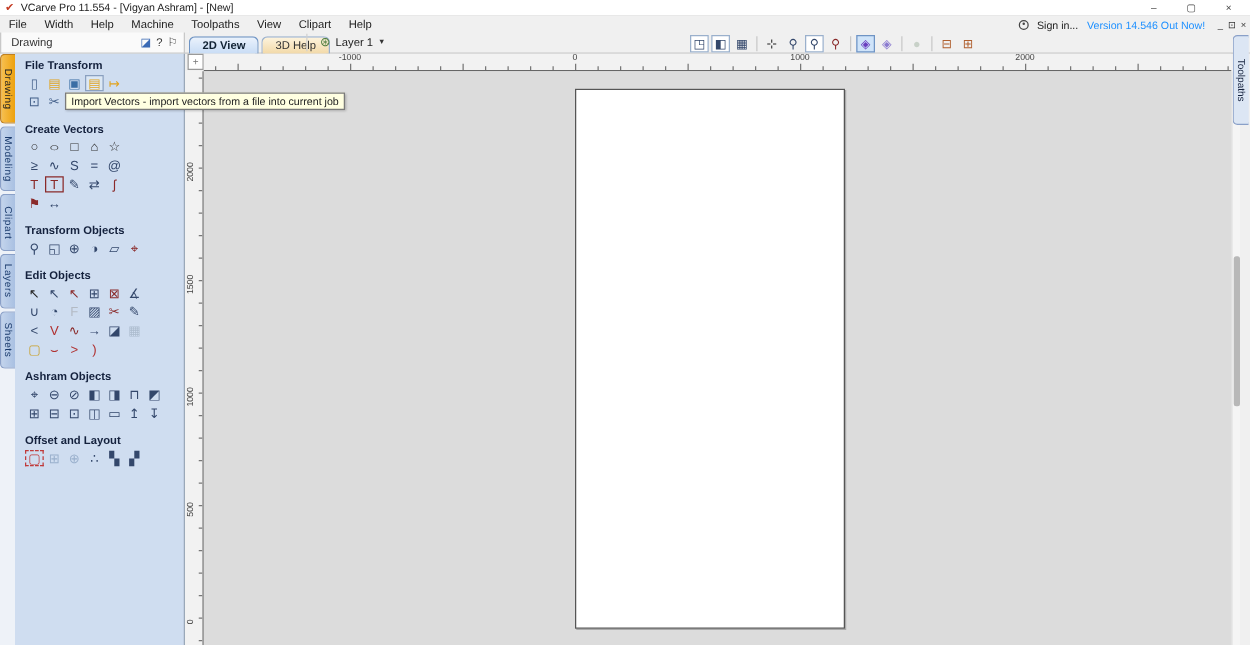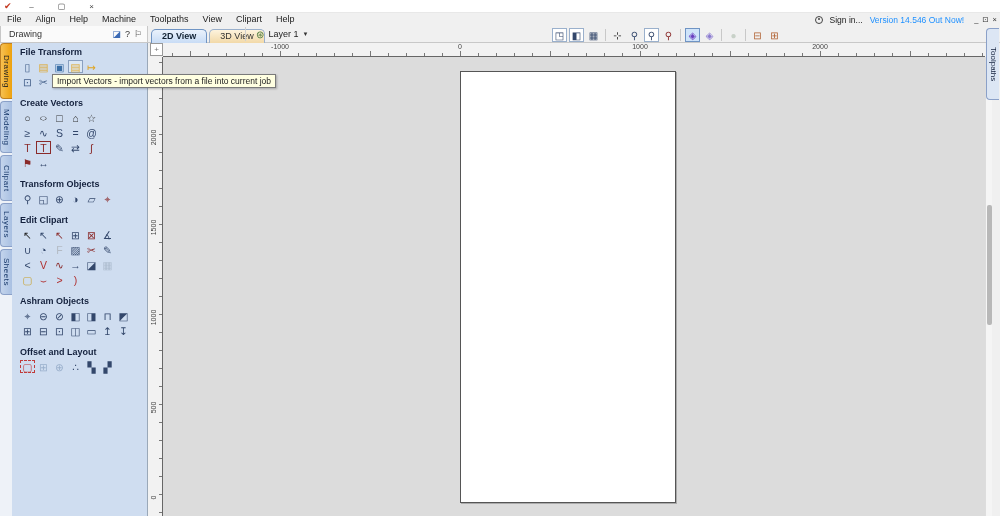--- a/index.html
+++ b/index.html
@@ -85,31 +85,32 @@
   .toolpaths-label { writing-mode:vertical-rl; font-size:8px; color:#14213d; }
 
   
   .tooltip { position:absolute; left:52px; top:74px; background:#ffffe1; border:1px solid #7a7a7a; font-size:8.5px; color:#222; padding:1px 4px; white-space:nowrap; z-index:50; box-shadow:1px 1px 2px rgba(0,0,0,.25); }
 </style>
 </head>
 <body>
 
 <div class="titlebar">
   <span class="app-logo">✔</span>
+  <span class="titlebar-title">VCarve Pro 11.554 - [Vigyan Ashram] - [New]</span>
   <span class="win-controls">
       <span class="win-btn">–</span>
       <span class="win-btn">▢</span>
       <span class="win-btn">×</span>
     </span>
 </div>
 
 <div class="menubar">
   <span style="display:flex;">
       <div class="menu-item">File</div>
-      <div class="menu-item">Align</div>
+      <div class="menu-item">Width</div>
       <div class="menu-item">Help</div>
       <div class="menu-item">Machine</div>
       <div class="menu-item">Toolpaths</div>
       <div class="menu-item">View</div>
       <div class="menu-item">Clipart</div>
       <div class="menu-item">Help</div>
     </span>
   <span class="menubar-right">
     <span class="person-icon"></span>
     <span class="sign-in">Sign in...</span>
@@ -126,21 +127,21 @@
   <div class="panel-header">
     <span>Drawing</span>
     <span class="panel-header-icons">
         <span class="ph-icon" style="color: rgb(58, 106, 181);">◪</span>
         <span class="ph-icon" style="color: rgb(51, 51, 51);">?</span>
         <span class="ph-icon" style="color: rgb(51, 51, 51);">⚐</span>
       </span>
   </div>
   <div class="view-tabs">
       <div class="view-tab active">2D View</div>
-      <div class="view-tab">3D View</div>
+      <div class="view-tab">3D Help</div>
     </div>
   <div class="layer-chip">
     <span class="layer-globe">⊛</span>
     <span>Layer 1</span>
     <span class="layer-caret">▼</span>
   </div>
   <div class="top-icons">
       <span class="tbicon boxed" style="color: rgb(51, 71, 107);">◳</span>
       <span class="tbicon boxed" style="color: rgb(51, 71, 107);">◧</span>
       <span class="tbicon" style="color: rgb(51, 71, 107);">▦</span>
@@ -231,21 +232,21 @@
         <div class="icon-row">
           <span class="tool-btn" style="color: rgb(51, 71, 107);">⚲</span>
           <span class="tool-btn" style="color: rgb(51, 71, 107);">◱</span>
           <span class="tool-btn" style="color: rgb(51, 71, 107);">⊕</span>
           <span class="tool-btn" style="color: rgb(51, 71, 107);">◑</span>
           <span class="tool-btn" style="color: rgb(51, 71, 107);">▱</span>
           <span class="tool-btn" style="color: rgb(138, 42, 42);">⌖</span>
         </div>
       </div>
       <div class="section">
-        <div class="section-title">Edit Clipart</div>
+        <div class="section-title">Edit Objects</div>
         <div class="icon-row">
           <span class="tool-btn" style="color: rgb(34, 34, 34);">↖</span>
           <span class="tool-btn" style="color: rgb(51, 71, 107);">↖</span>
           <span class="tool-btn" style="color: rgb(138, 42, 42);">↖</span>
           <span class="tool-btn" style="color: rgb(51, 71, 107);">⊞</span>
           <span class="tool-btn" style="color: rgb(138, 42, 42);">⊠</span>
           <span class="tool-btn" style="color: rgb(51, 71, 107);">∡</span>
         </div>
         <div class="icon-row">
           <span class="tool-btn" style="color: rgb(51, 71, 107);">∪</span>

